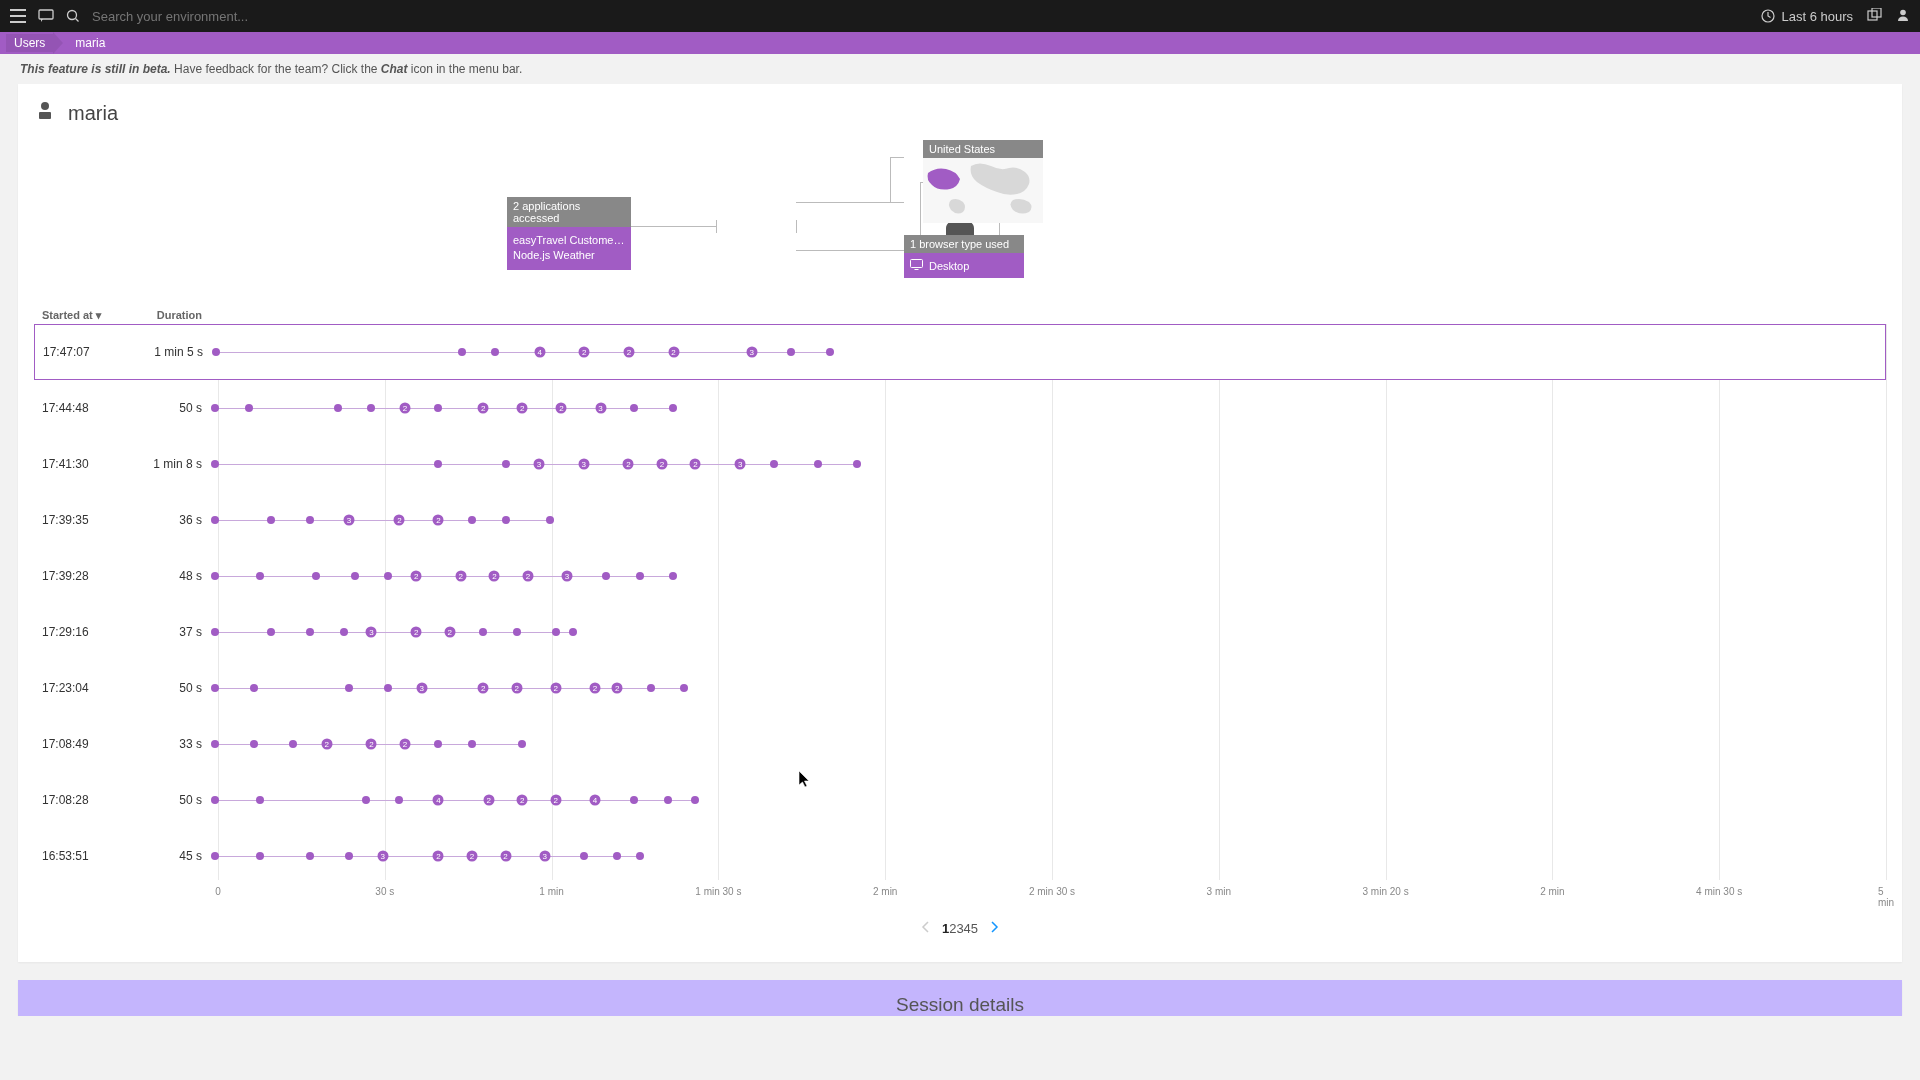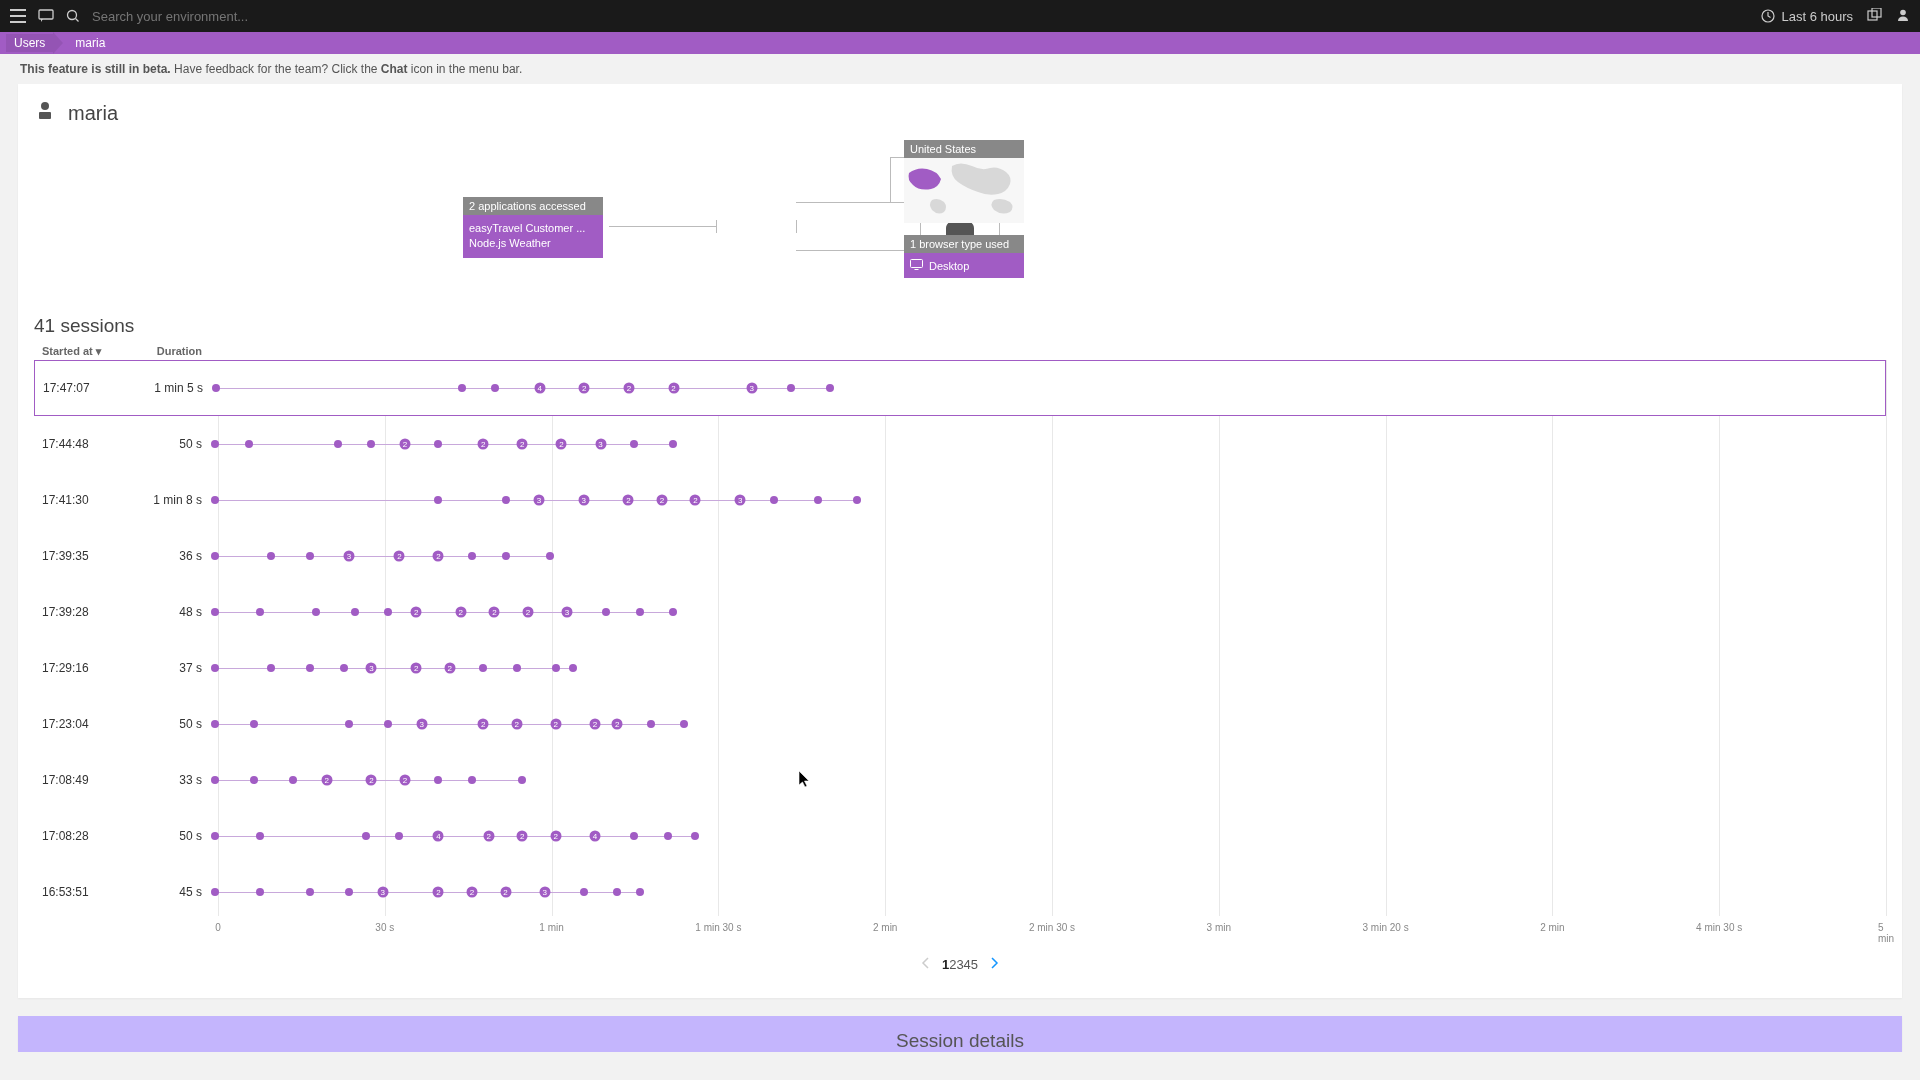--- a/index.html
+++ b/index.html
@@ -11,37 +11,37 @@
 .topbar .spacer { flex:1; }
 .topbar .right-group { display:flex; align-items:center; gap:14px; }
 .clock-ic { display:inline-flex; }
 
 .breadcrumb-bar { background:#a15cc4; height:22px; display:flex; align-items:center; padding:0 6px; font-size:12px; color:#fff; }
 .bc-item { padding:2px 8px; cursor:pointer; position:relative; }
 .bc-first { background:rgba(0,0,0,0.08); }
 .bc-sep { width:0; height:0; border-top:11px solid transparent; border-bottom:11px solid transparent; border-left:10px solid rgba(0,0,0,0.08); margin-right:4px; }
 
 .beta-bar { padding:8px 20px; font-size:12px; color:#555; }
-.beta-bar .bold { font-weight:600; }
+.beta-bar .bold { font-weight:600;font-style:italic; }
 
 .main-panel { background:#fff; margin:0 18px 18px 18px; padding:16px 16px 24px 16px; box-shadow:0 1px 2px rgba(0,0,0,0.05); }
 
 .user-header { display:flex; align-items:center; gap:12px; font-size:20px; color:#444; margin-bottom:10px; }
 .user-header svg { width:22px; height:22px; }
 
 .summary-diagram { position:relative; height:170px; width:100%; }
 .center-user { position:absolute; left:50%; top:50%; transform:translate(-50%,-50%); width:80px; height:80px; border:1px solid #bbb; background:#fff; display:flex; align-items:center; justify-content:center; }
 .center-user svg { width:40px; height:50px; fill:#555; }
 
-.left-card { position:absolute; left:429px; top:60px; width:140px; }
+.left-card { position:absolute; left:473px; top:60px; width:124px; }
 .card-hdr { background:#888; color:#fff; font-size:11px; padding:3px 6px; }
 .card-body { background:#a15cc4; color:#fff; font-size:11px; padding:6px 6px; }
 .card-body div { line-height:1.4; white-space:nowrap; overflow:hidden; text-overflow:ellipsis; }
 
-.right-card-top { position:absolute; left:870px; top:3px; width:120px; }
+.right-card-top { position:absolute; left:889px; top:3px; width:120px; }
 .map-body { background:#f7f7f7; height:65px; position:relative; overflow:hidden; }
 .map-body svg { width:100%; height:100%; }
 
 .right-card-bot { position:absolute; left:870px; top:98px; width:120px; }
 .browser-body { background:#a15cc4; color:#fff; font-size:11px; padding:6px 6px; display:flex; align-items:center; gap:6px; }
 
 .conn-line { position:absolute; background:#bbb; }
 
 .sessions-title { font-size:19px; font-weight:400; color:#444; margin-top:8px; margin-bottom:6px; }
 .table-hdrs { display:flex; font-size:11px; color:#666; padding:2px 0;font-weight:bold; }
@@ -193,21 +193,20 @@
           <svg width="13" height="11" viewBox="0 0 13 11">
               <rect x="0.5" y="0.5" width="12" height="8" rx="1" fill="none" stroke="#fff" stroke-width="1"></rect>
               <path d="M4.5 10.5h4" stroke="#fff" stroke-width="1"></path>
             </svg>
         </span>
         <span>Desktop</span>
       </div>
     </div>
   </div>
 
-  <div class="sessions-title">41 sessions</div>
   <div class="table-hdrs">
     <div class="col-start">Started at ▾</div>
     <div class="col-dur">Duration</div>
   </div>
 
   <div class="sessions-grid">
     <div class="grid-bg" id="grid-bg">
         <div class="grid-line" style="left: 0%;"></div>
         <div class="grid-line" style="left: 10%;"></div>
         <div class="grid-line" style="left: 20%;"></div>

